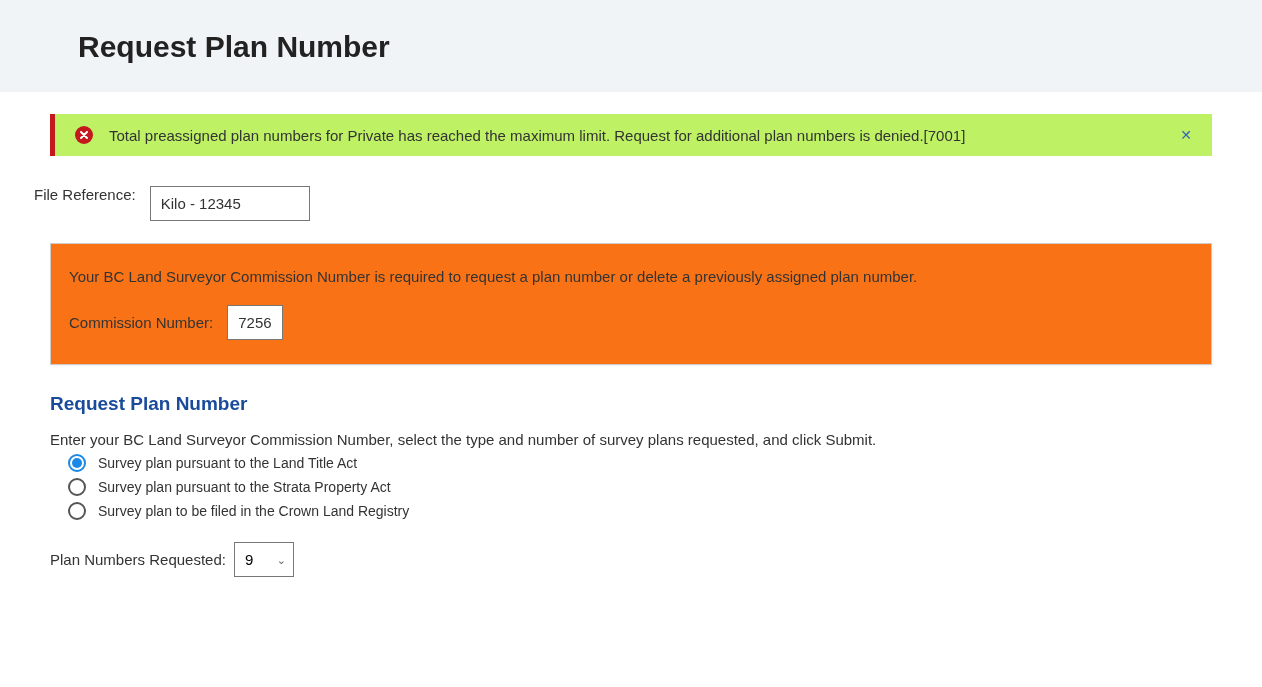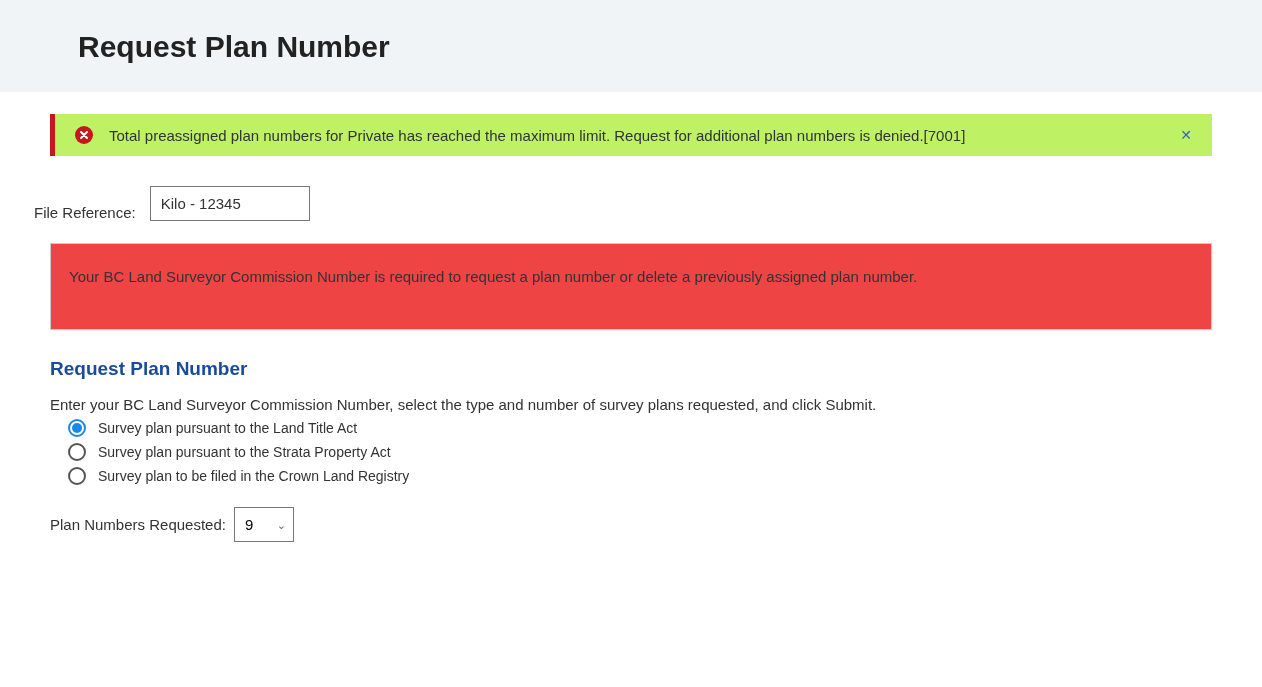--- a/index.html
+++ b/index.html
@@ -48,21 +48,21 @@
     .alert-close {
       color: #3768b5;
       font-size: 14px;
       cursor: pointer;
       padding: 0 4px;
       line-height: 1;
       margin-left: 12px;
     }
     .field-row {
       display: flex;
-      align-items: flex-end;
+      align-items: flex-start;
       margin: 0 0 22px 0;
       padding-left: 0;
     }
     .file-ref-row {
       margin-left: -16px;
     }
     .field-label {
       font-size: 15px;
       color: #333;
       margin-right: 14px;
@@ -72,21 +72,21 @@
       padding: 8px 10px;
       font-size: 15px;
       font-family: inherit;
       color: #333;
       background: #fff;
     }
     .file-ref-input {
       width: 160px;
     }
     .commission-panel {
-      background: #ef4444;
+      background: #f97316;
       border: 1px solid #ccc;
       padding: 24px 18px 24px 18px;
       margin-bottom: 28px;
       box-shadow: 1px 1px 2px rgba(0,0,0,0.05);
     }
     .commission-panel p {
       margin-bottom: 20px;
       color: #333;
     }
     .commission-row {
@@ -202,20 +202,24 @@
     <span class="alert-close">✕</span>
   </div>
 
   <div class="field-row file-ref-row">
     <span class="field-label">File Reference:</span>
     <input type="text" class="text-input file-ref-input" value="Kilo - 12345" style="">
   </div>
 
   <div class="commission-panel">
     <p>Your BC Land Surveyor Commission Number is required to request a plan number or delete a previously assigned plan number.</p>
+    <div class="commission-row">
+      <span class="field-label">Commission Number:</span>
+      <input type="text" class="text-input commission-input" value="7256" style="">
+    </div>
   </div>
 
   <h2 class="section-heading">Request Plan Number</h2>
   <p class="instruction-text">Enter your BC Land Surveyor Commission Number, select the type and number of survey plans requested, and click Submit.</p>
 
   <div class="radio-group">
     <div class="radio-option">
       <span class="radio-visual checked"></span>
       <span class="radio-label">Survey plan pursuant to the Land Title Act</span>
     </div>

